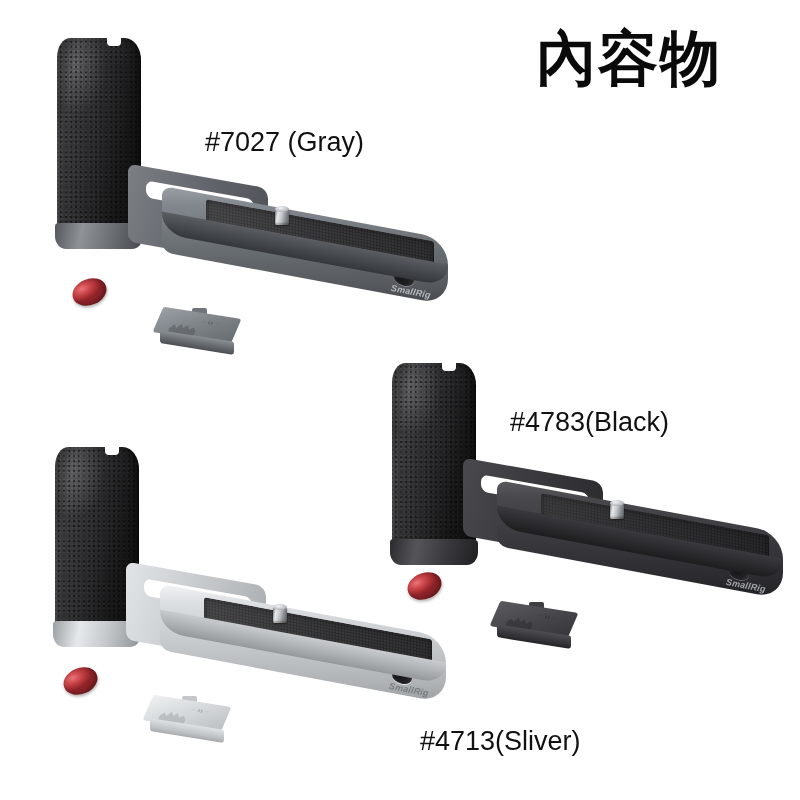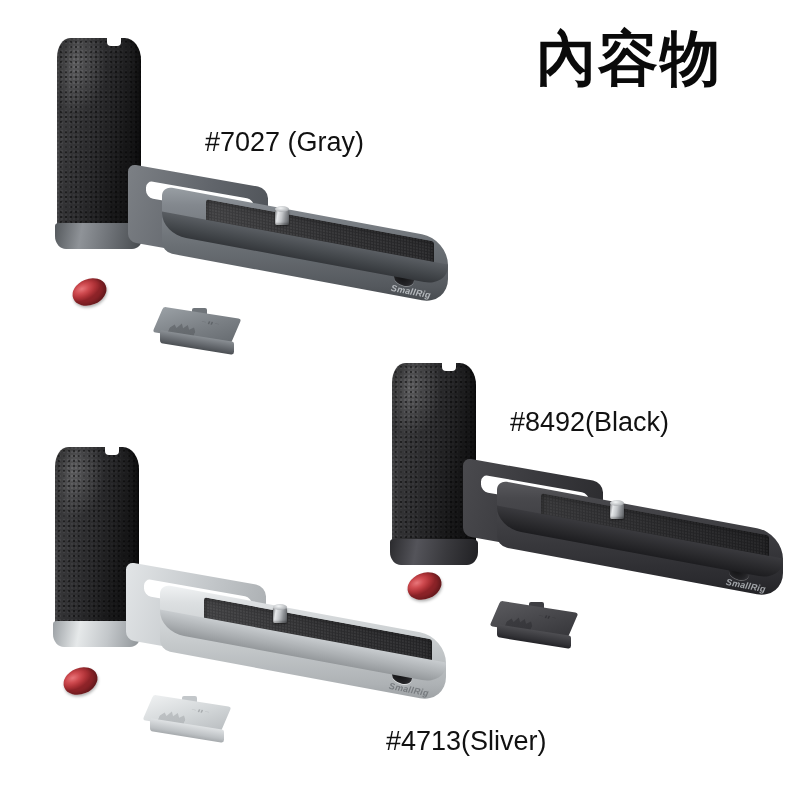--- a/index.html
+++ b/index.html
@@ -252,21 +252,21 @@
                   background:linear-gradient(150deg,#5a5a5e,#46464a 55%,#36363a);"></div>
       <div class="shoe-logo" style="left:12px;top:10px;width:26px;height:13px;
                   background:linear-gradient(#2d2d31,#2d2d31);
                   clip-path:polygon(0% 60%,14% 30%,26% 55%,38% 12%,50% 48%,62% 18%,74% 52%,88% 28%,100% 62%,100% 100%,0% 100%);
                   transform:skewY(9deg) skewX(-22deg);"></div>
       <div class="shoe-dashes" style="left:44px;top:8px;color:#2a2a2e;transform:skewY(9deg) skewX(-22deg);">— ▮▮ —</div>
       <div class="shoe-front" style="left:2px;top:24px;width:74px;height:13px;transform:skewY(9deg);
                   background:linear-gradient(180deg,#4e4e52,#333337 70%,#242428);"></div>
     </div>
 
-    <div class="kit-label" style="left:510px;top:409px;">#8492(Black)</div>
+    <div class="kit-label" style="left:510px;top:409px;">#4783(Black)</div>
   </div>
 
   <div class="product" style="left:0;top:0;width:800px;height:800px;">
 
     <div class="grip" style="left:55px;top:447px;width:84px;height:184px;">
       <div class="grip-body"></div>
       <div class="grip-tex"></div>
       <div class="grip-notch" style="left:60%;"></div>
     </div>
     <div class="grip-collar" style="left:53px;top:621px;width:88px;height:26px;
@@ -303,16 +303,16 @@
                   background:linear-gradient(150deg,#eef0f1,#d2d6d8 55%,#b9bdc0);"></div>
       <div class="shoe-logo" style="left:12px;top:10px;width:26px;height:13px;
                   background:linear-gradient(#a4a8ab,#a4a8ab);
                   clip-path:polygon(0% 60%,14% 30%,26% 55%,38% 12%,50% 48%,62% 18%,74% 52%,88% 28%,100% 62%,100% 100%,0% 100%);
                   transform:skewY(9deg) skewX(-22deg);"></div>
       <div class="shoe-dashes" style="left:44px;top:8px;color:#8d9194;transform:skewY(9deg) skewX(-22deg);">— ▮▮ —</div>
       <div class="shoe-front" style="left:2px;top:24px;width:74px;height:13px;transform:skewY(9deg);
                   background:linear-gradient(180deg,#dfe2e4,#bcc0c3 70%,#a6aaad);"></div>
     </div>
 
-    <div class="kit-label" style="left:386px;top:728px;">#4713(Sliver)</div>
+    <div class="kit-label" style="left:420px;top:728px;">#4713(Sliver)</div>
   </div>
 
 </div>
 
 </body></html>

